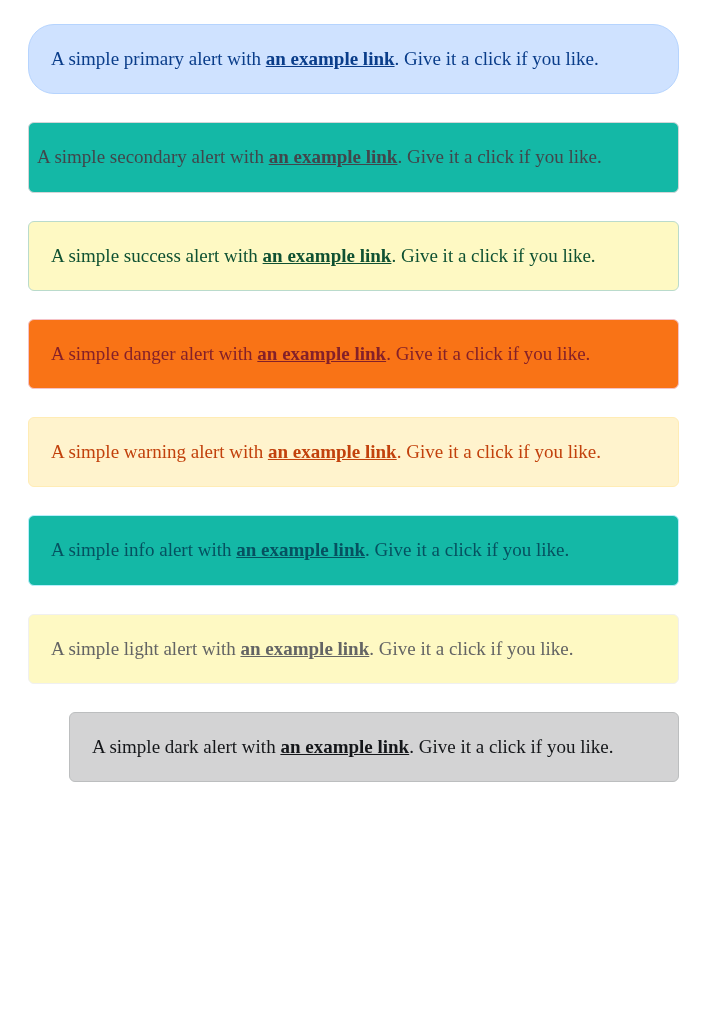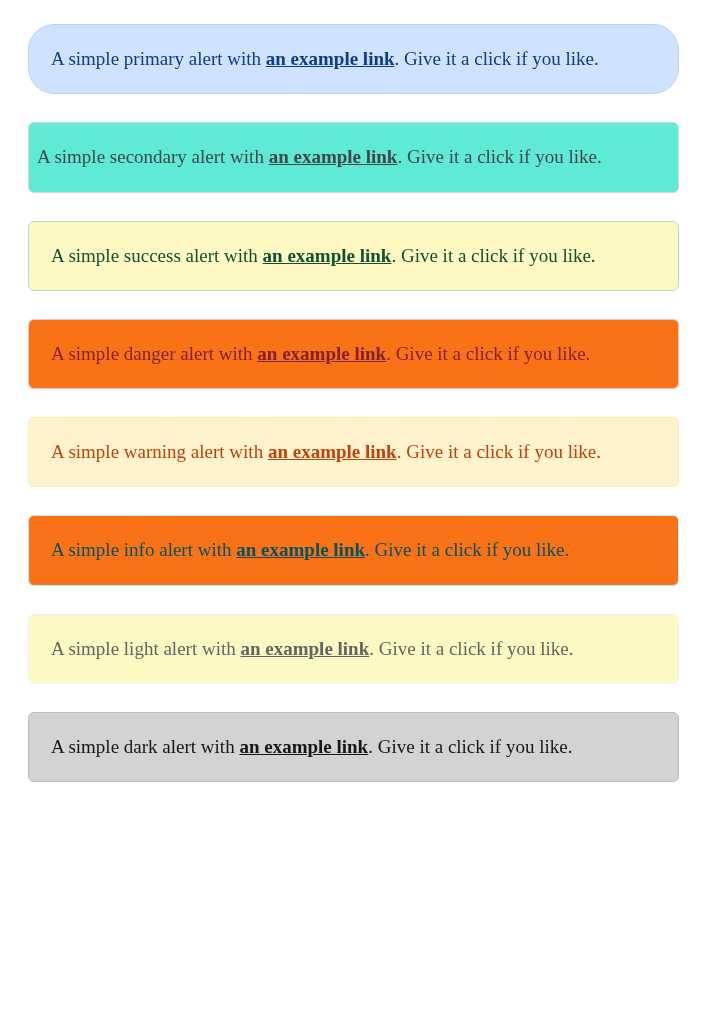--- a/index.html
+++ b/index.html
@@ -7,34 +7,34 @@
   body { width: 707px; box-sizing: border-box; padding: 24px 28px; }
 
   .alert {
     border-radius: 6px;
     padding: 18px 22px;
     margin-bottom: 28px;
     font-size: 19px;
     line-height: 1.7;
     border: 1px solid transparent;
   }
-  .alert:last-child { margin-bottom: 0; }
+  .alert:last-child { margin-bottom: 0; margin-left: 41px; }
 
   .alert a {
     font-weight: 700;
     text-decoration: underline;
     color: inherit;
   }
 
   .alert-primary   { background:#cfe2ff; color:#0a3d8a; border-color:#b6d4fe;border-radius:26px; }
-  .alert-secondary { background:#5eead4; color:#41464b; border-color:#d3d6d8;padding-left:8px; }
+  .alert-secondary { background:#14b8a6; color:#41464b; border-color:#d3d6d8;padding-left:8px; }
   .alert-success   { background:#fef9c3; color:#0f5132; border-color:#badbcc; }
   .alert-danger    { background:#f97316; color:#842029; border-color:#f5c2c7; }
   .alert-warning   { background:#fff3cd; color:#c2410c; border-color:#ffecb5; }
-  .alert-info      { background:#f97316; color:#055160; border-color:#b6effb; }
+  .alert-info      { background:#14b8a6; color:#055160; border-color:#b6effb; }
   .alert-light     { background:#fef9c3; color:#636464; border-color:#f0f0f0; }
   .alert-dark      { background:#d3d3d4; color:#141619; border-color:#bcbebf; }
 </style>
 </head>
 <body>
 
 <div class="alert alert-primary">
   <span>A simple primary alert with </span><a href="#">an example link</a><span>. Give it a click if you like.</span>
 </div>
 

